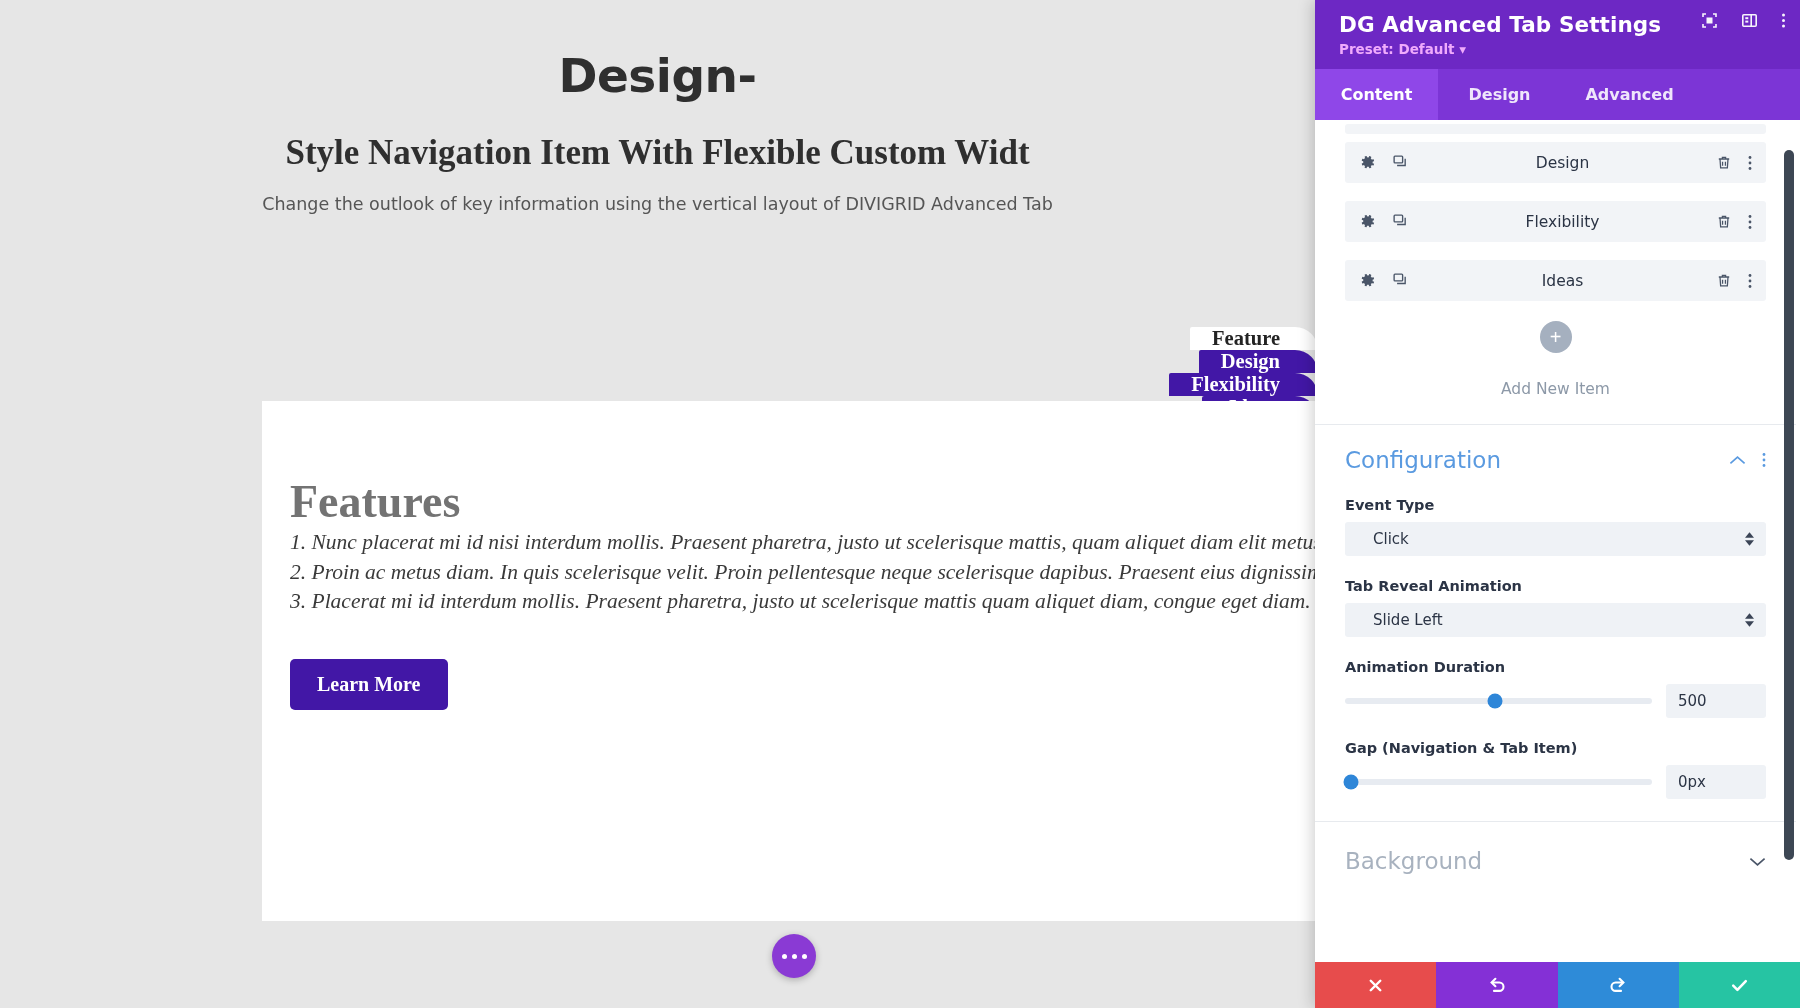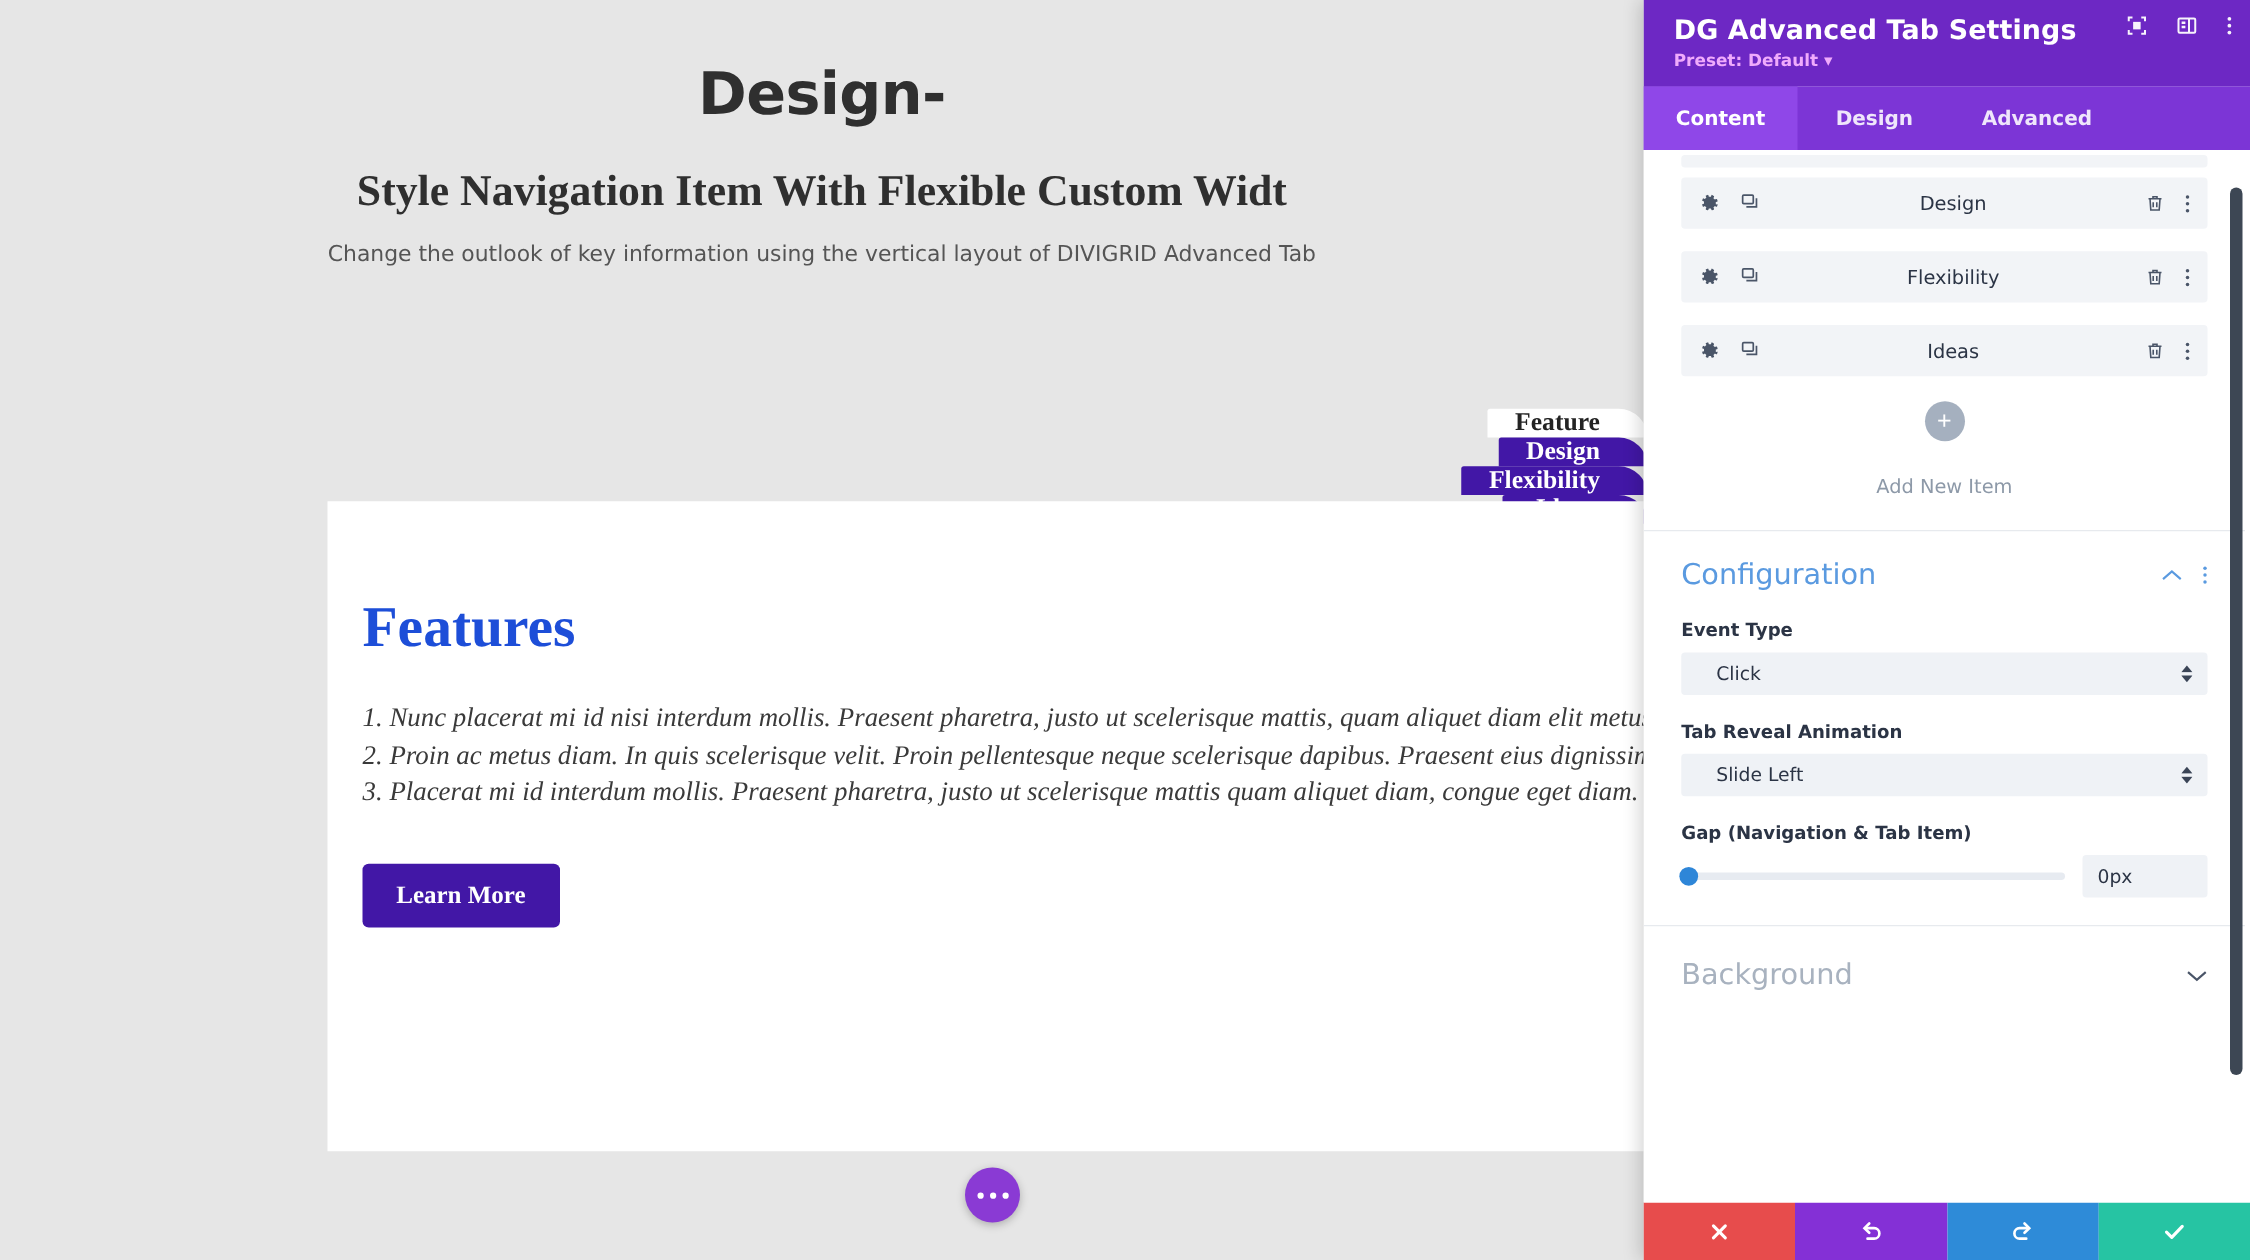--- a/index.html
+++ b/index.html
@@ -78,22 +78,21 @@
     background: #ffffff;
     min-height: 520px;
     padding: 74px 0 0 0;
     position: relative;
   }
   .panel-inner { padding: 0 28px 0 28px; }
   .panel-h2 {
     font-family: "Liberation Serif", serif;
     font-weight: 700;
     font-size: 46px;
-    color: #1d4ed8;
-    margin-bottom: 32px;
+    color: #737373;
   }
   .panel-list {
     font-family: "Liberation Serif", serif;
     font-style: italic;
     font-size: 21.5px;
     line-height: 1.38;
     color: #3a3a3a;
     width: 1140px;
   }
   .panel-list .li { margin-bottom: 0; }
@@ -533,20 +532,29 @@
                 <svg width="9" height="6" viewBox="0 0 10 6" fill="currentColor">
                     <path d="M5 0 10 6H0z"></path>
                   </svg>
                 <svg width="9" height="6" viewBox="0 0 10 6" fill="currentColor">
                     <path d="M5 6 0 0h10z"></path>
                   </svg>
               </span>
             </div>
           </div>
 
+          <div class="field">
+            <div class="field-label">Animation Duration</div>
+            <div class="range-row">
+              <div class="range-track">
+                <div class="range-thumb" id="dur-thumb" style="left: 49%;"></div>
+              </div>
+              <div class="range-value">500</div>
+            </div>
+          </div>
 
           <div class="field">
             <div class="field-label">Gap (Navigation &amp; Tab Item)</div>
             <div class="range-row">
               <div class="range-track">
                 <div class="range-thumb" id="gap-thumb" style="left: 2%;"></div>
               </div>
               <div class="range-value">0px</div>
             </div>
           </div>

